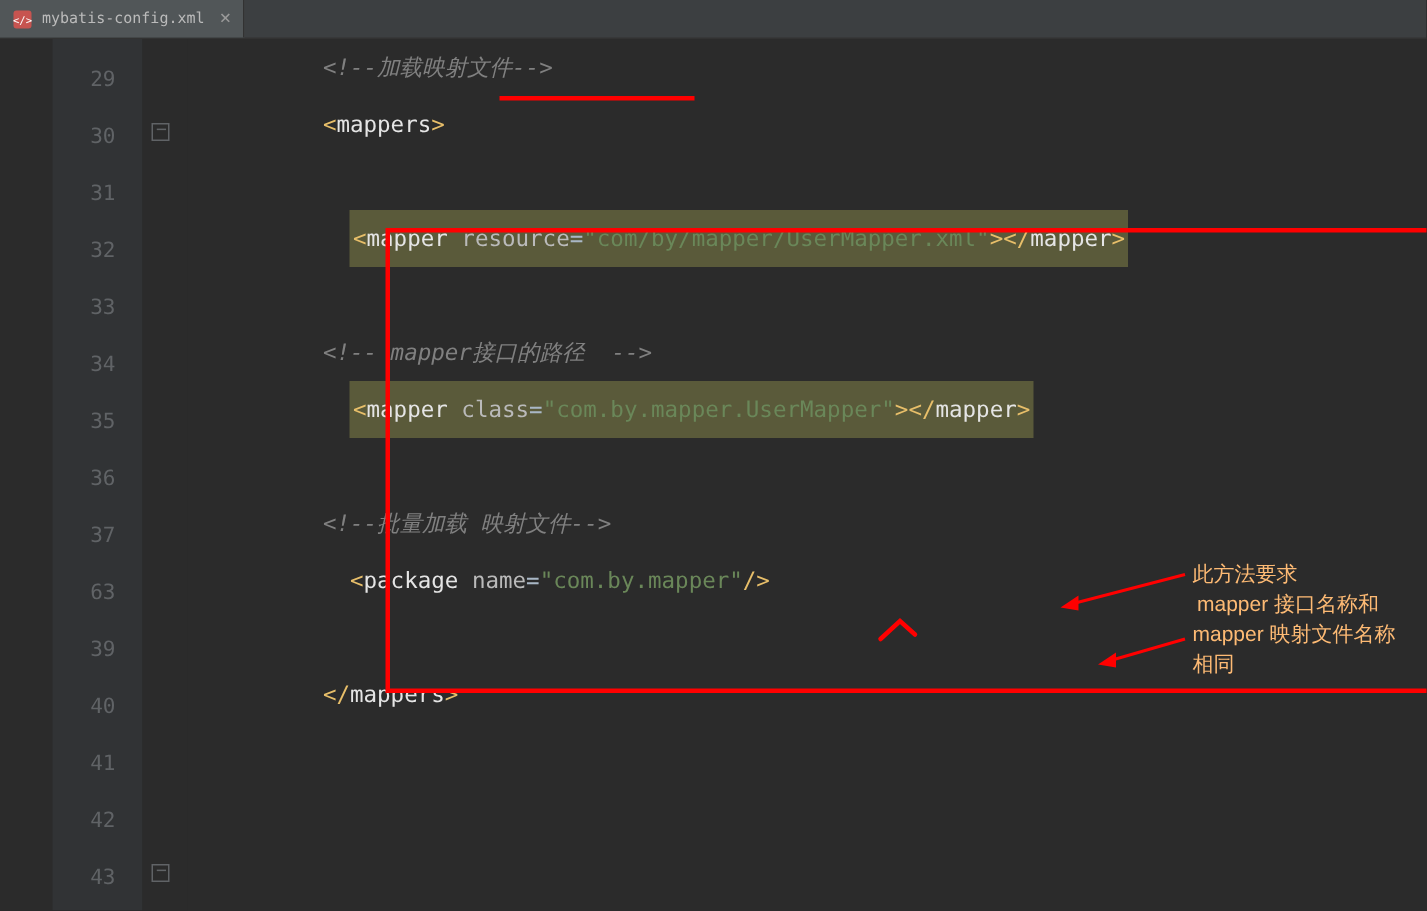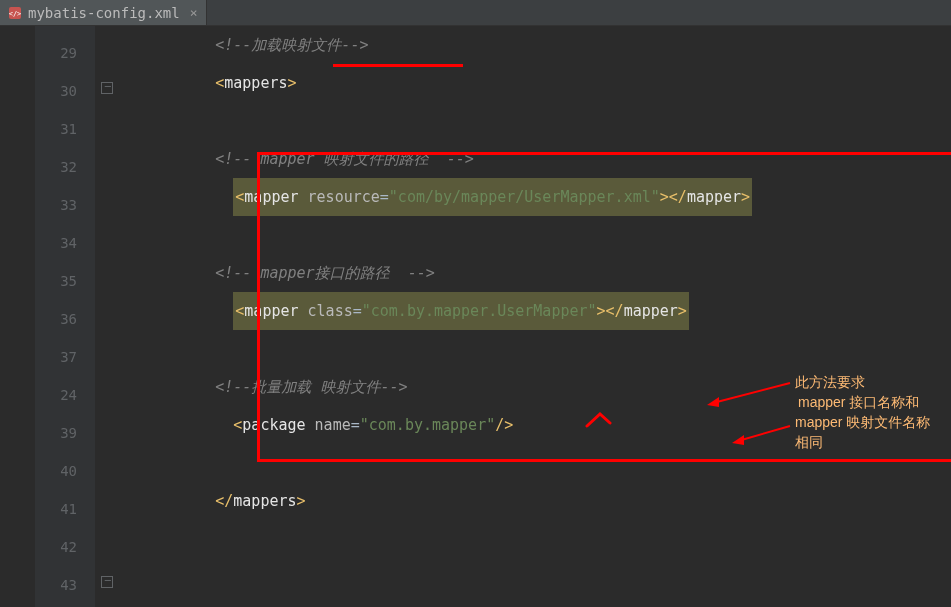--- a/index.html
+++ b/index.html
@@ -31,21 +31,21 @@
       background: #515658;
       border-right: 1px solid #323232;
       gap: 6px;
     }
     .tab-icon {
       width: 14px;
       height: 14px;
     }
     .tab-label {
       color: #bbbbbb;
-      font-size: 14px;
+      font-size: 10px;
     }
     .tab-close {
       color: #999;
       font-size: 13px;
       cursor: pointer;
       margin-left: 4px;
     }
     .editor {
       display: flex;
       height: calc(100% - 26px);
@@ -181,38 +181,37 @@
   <div class="gutter">
     <div class="line-number">29</div>
     <div class="line-number">30</div>
     <div class="line-number">31</div>
     <div class="line-number">32</div>
     <div class="line-number">33</div>
     <div class="line-number">34</div>
     <div class="line-number">35</div>
     <div class="line-number">36</div>
     <div class="line-number">37</div>
-    <div class="line-number">24</div>
+    <div class="line-number">63</div>
     <div class="line-number">39</div>
     <div class="line-number">40</div>
     <div class="line-number">41</div>
     <div class="line-number">42</div>
     <div class="line-number">43</div>
   </div>
 
   <div class="fold-col">
     <div class="fold-marker open" style="top:56px;"></div>
     <div class="fold-marker open" style="top:550px;"></div>
   </div>
 
   <div class="code-area">
     <div class="code-line"><span class="comment">        </span><span class="comment">&lt;!--加载映射文件--&gt;</span></div>
     <div class="code-line">        <span class="bracket">&lt;</span><span class="tag">mappers</span><span class="bracket">&gt;</span></div>
     <div class="code-line"></div>
-    <div class="code-line">        <span class="comment">&lt;!-- mapper 映射文件的路径  --&gt;</span></div>
     <div class="code-line">          <span class="highlight-line"><span class="bracket">&lt;</span><span class="tag">mapper</span> <span class="attr-name">resource</span><span class="equals">=</span><span class="attr-value">"com/by/mapper/UserMapper.xml"</span><span class="bracket">&gt;&lt;/</span><span class="tag">mapper</span><span class="bracket">&gt;</span></span></div>
     <div class="code-line"></div>
     <div class="code-line">        <span class="comment">&lt;!-- mapper接口的路径  --&gt;</span></div>
     <div class="code-line">          <span class="highlight-line"><span class="bracket">&lt;</span><span class="tag">mapper</span> <span class="attr-name">class</span><span class="equals">=</span><span class="attr-value">"com.by.mapper.UserMapper"</span><span class="bracket">&gt;&lt;/</span><span class="tag">mapper</span><span class="bracket">&gt;</span></span></div>
     <div class="code-line"></div>
     <div class="code-line">        <span class="comment">&lt;!--批量加载 映射文件--&gt;</span></div>
     <div class="code-line">          <span class="bracket">&lt;</span><span class="tag">package</span> <span class="attr-name">name</span><span class="equals">=</span><span class="attr-value">"com.by.mapper"</span><span class="bracket">/&gt;</span></div>
     <div class="code-line"></div>
     <div class="code-line">        <span class="bracket">&lt;/</span><span class="tag">mappers</span><span class="bracket">&gt;</span></div>
     <div class="code-line"></div>

